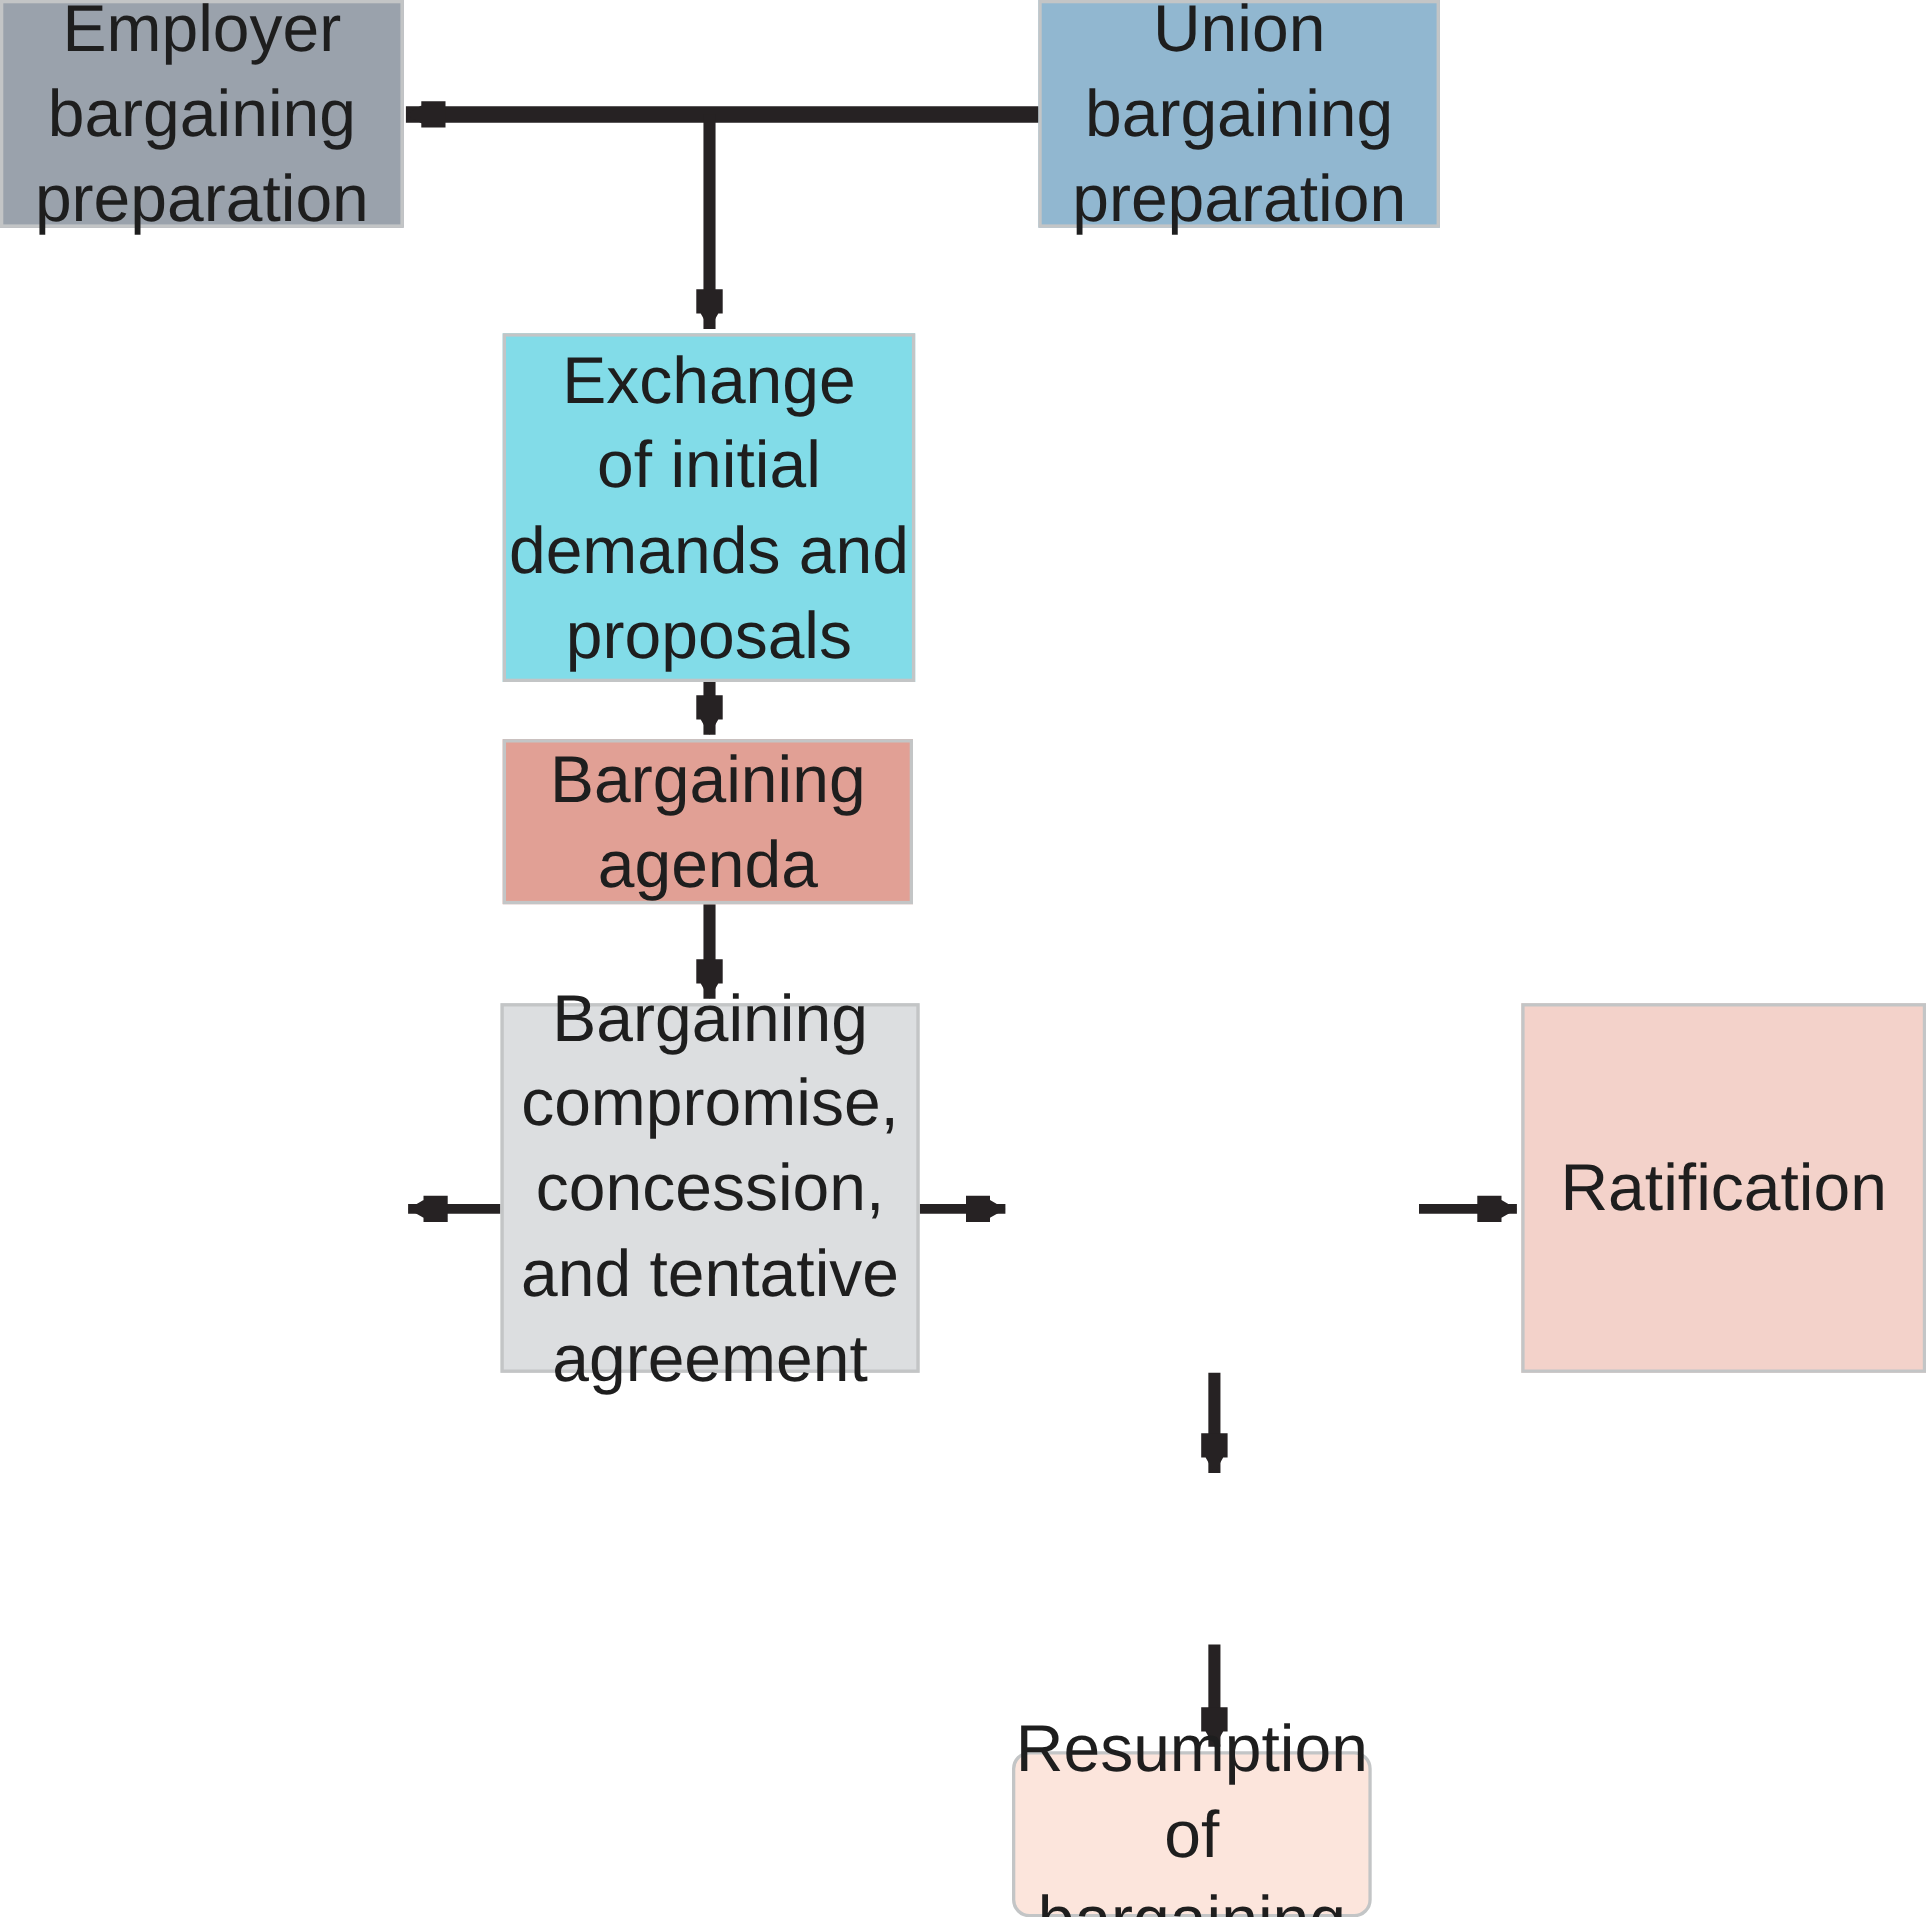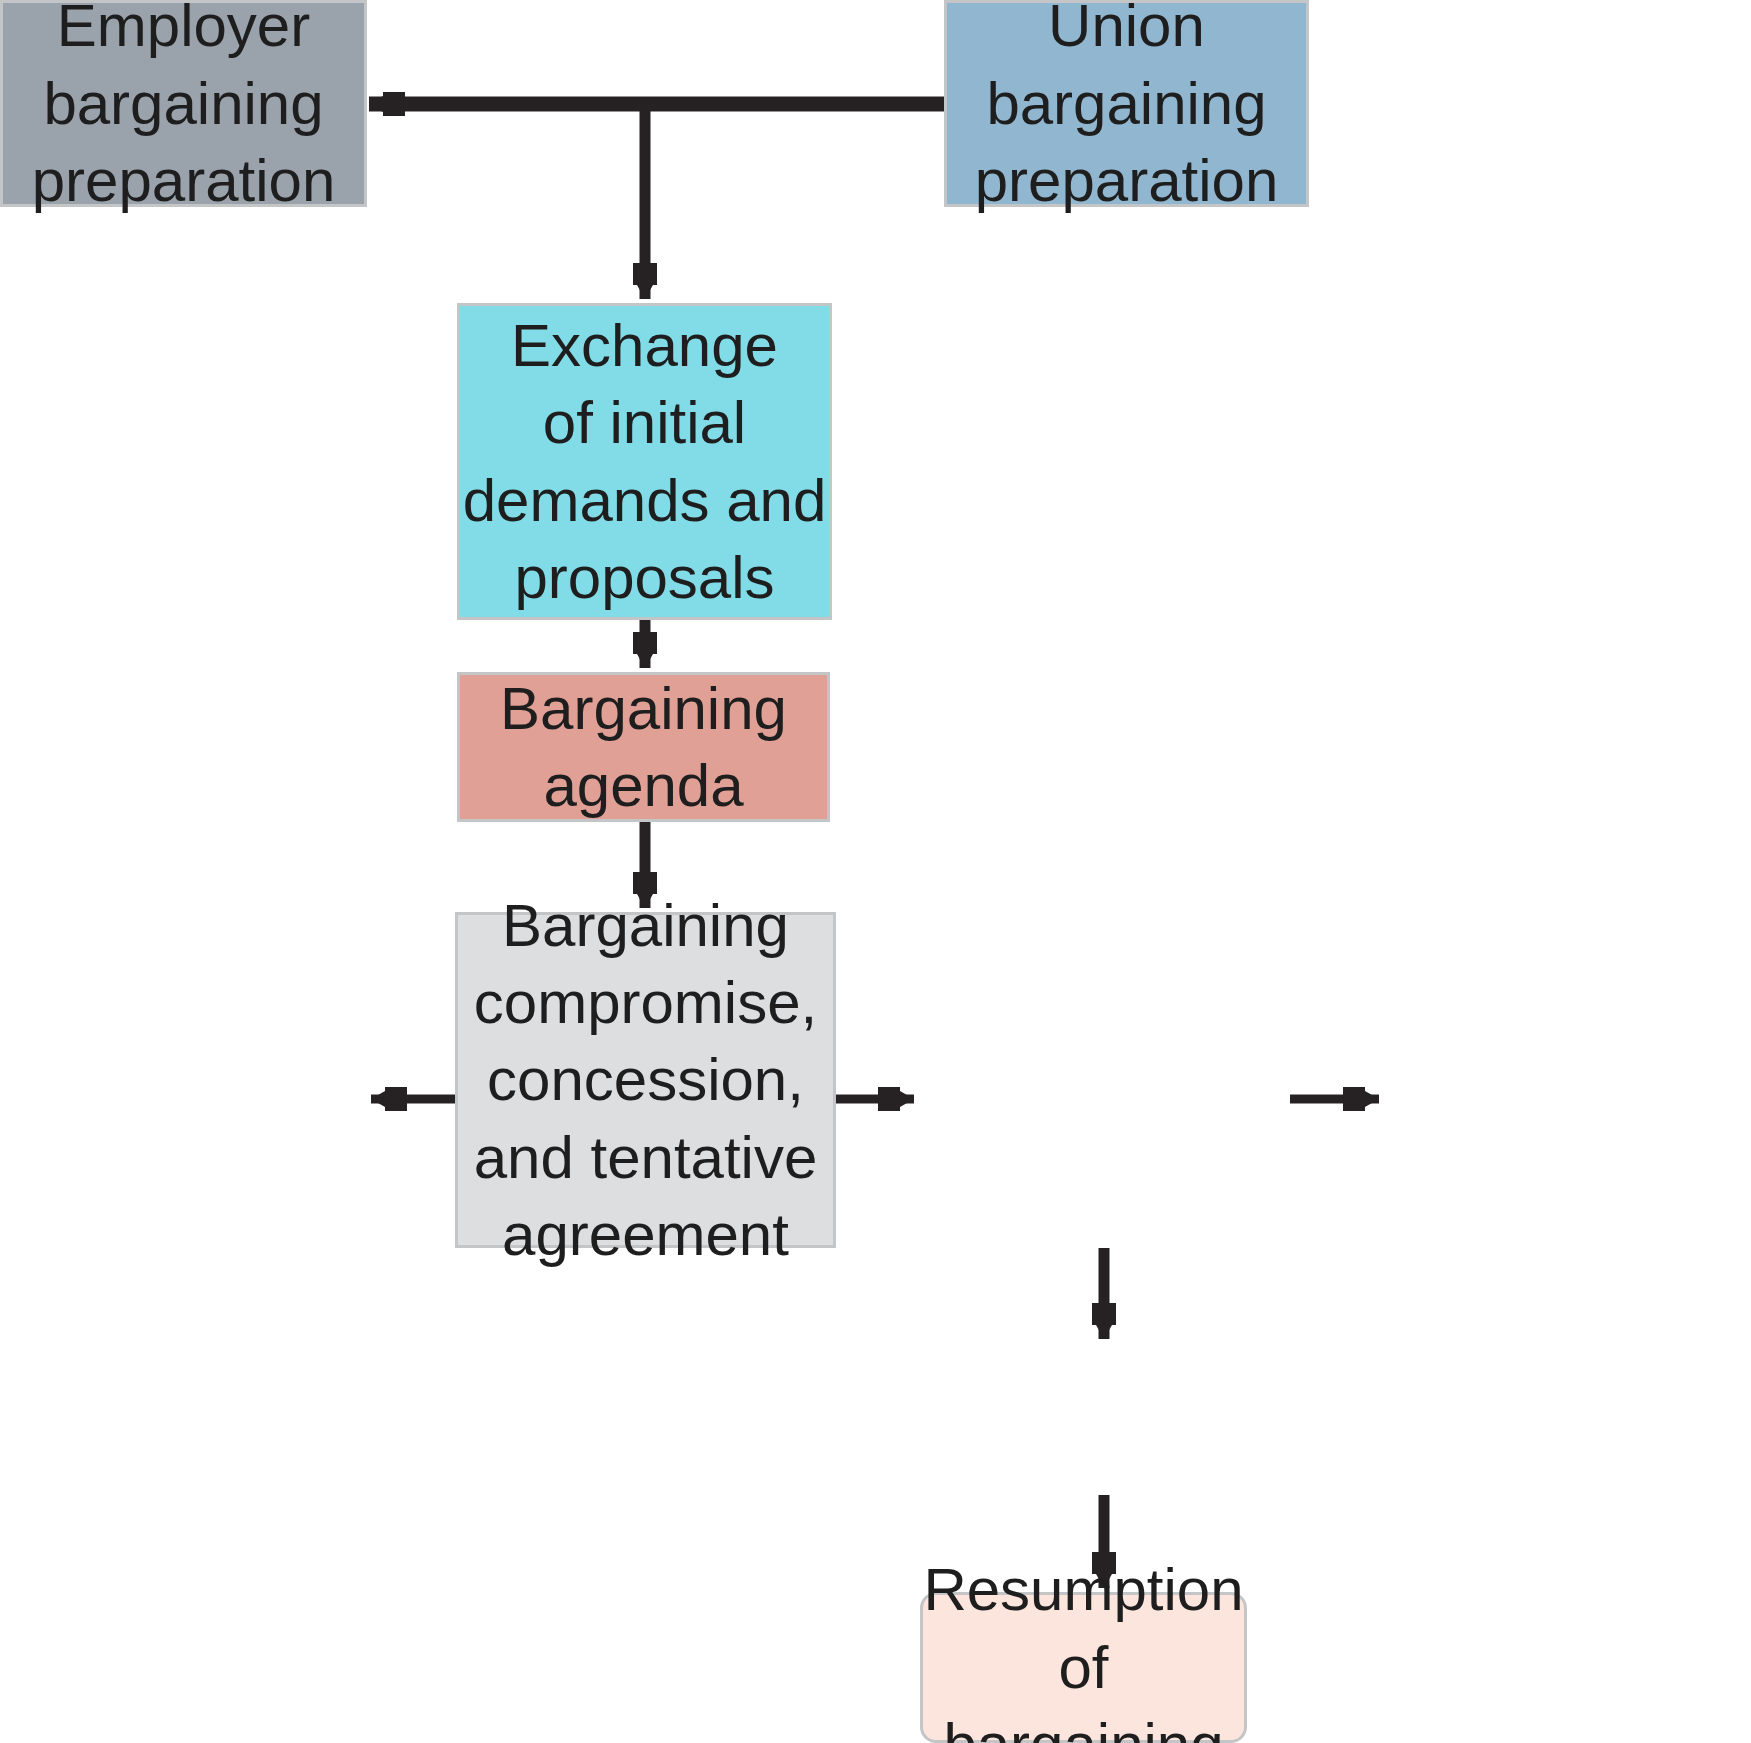--- a/index.html
+++ b/index.html
@@ -94,20 +94,23 @@
   <div class="box b-compromise">
     <span class="label">Bargaining
 compromise,
 concession,
 and tentative
 agreement</span>
   </div>
 
 
 
+  <div class="box b-ratification">
+    <span class="label">Ratification</span>
+  </div>
 
 
   <div class="box b-resumption">
     <span class="label">Resumption
 of bargaining</span>
   </div>
 
 </div>
 
 </body></html>

